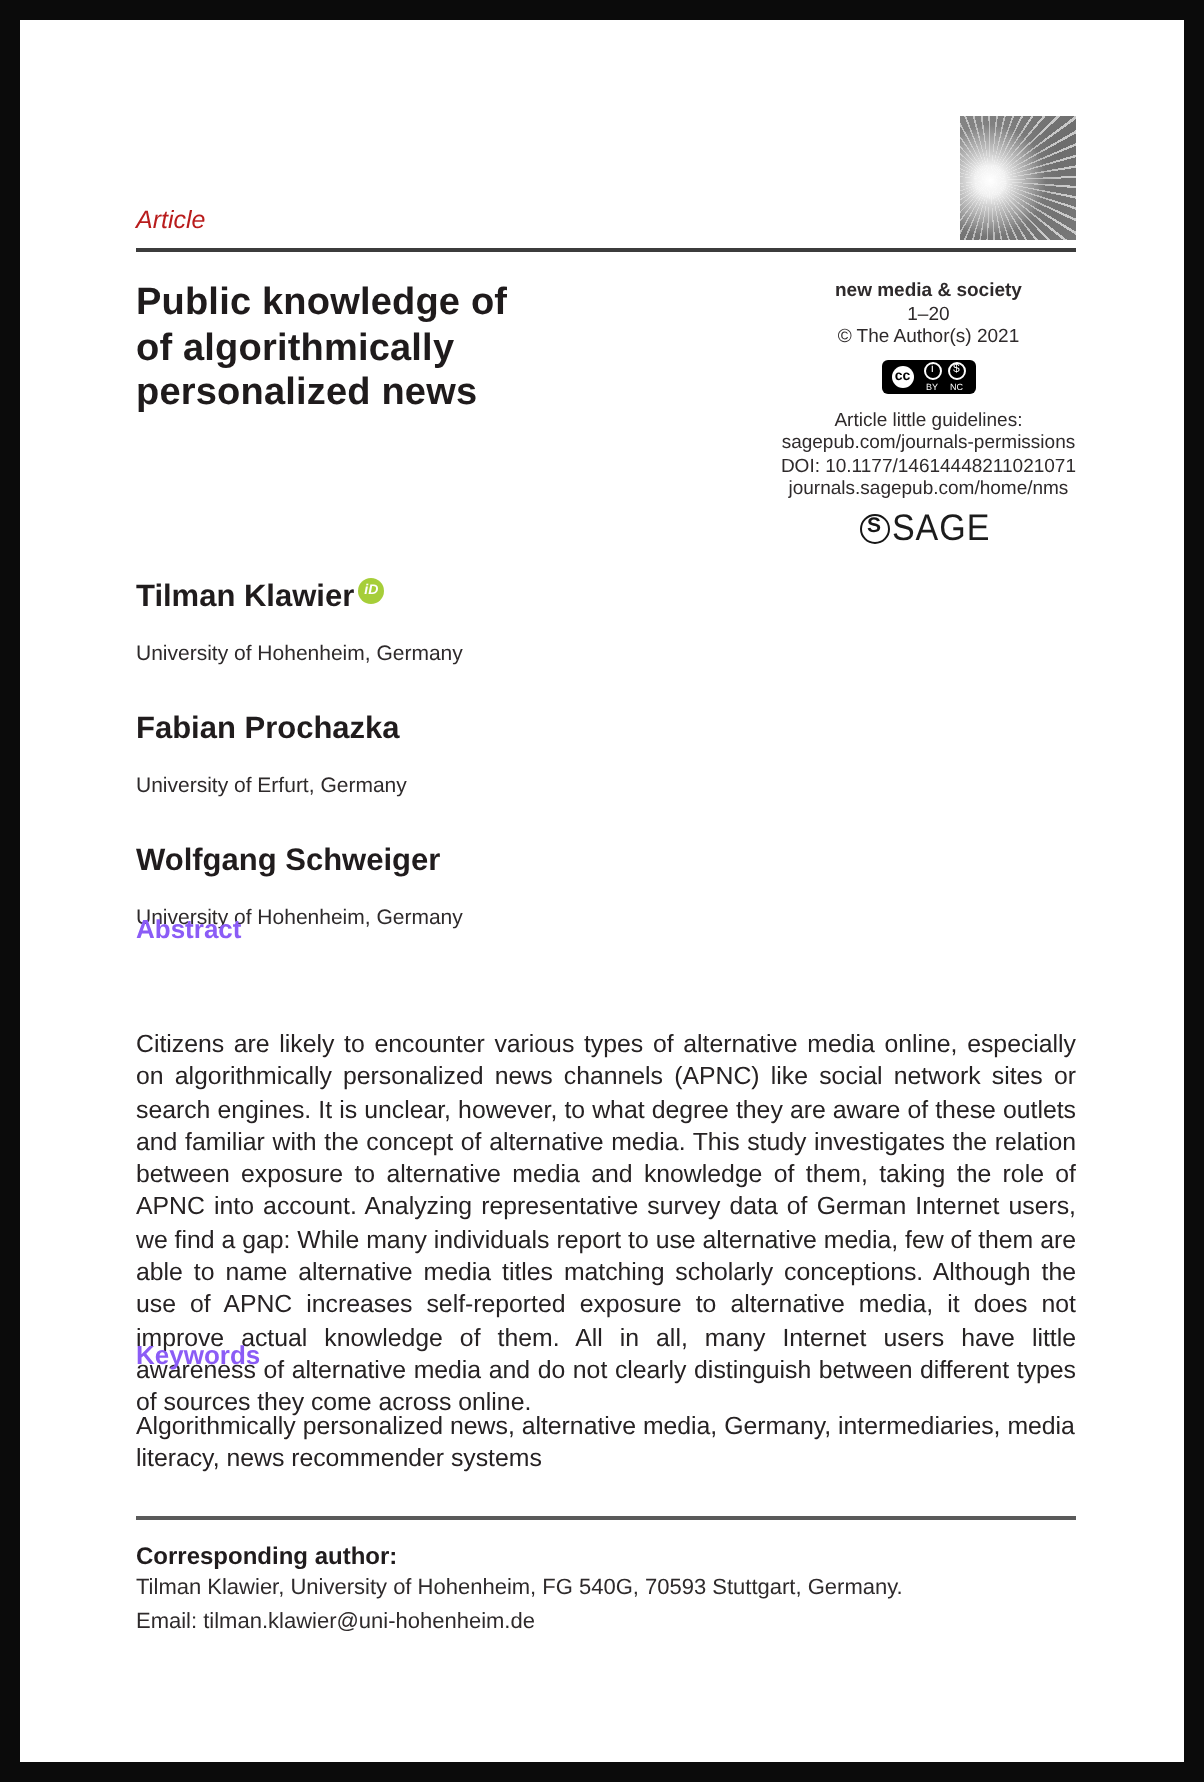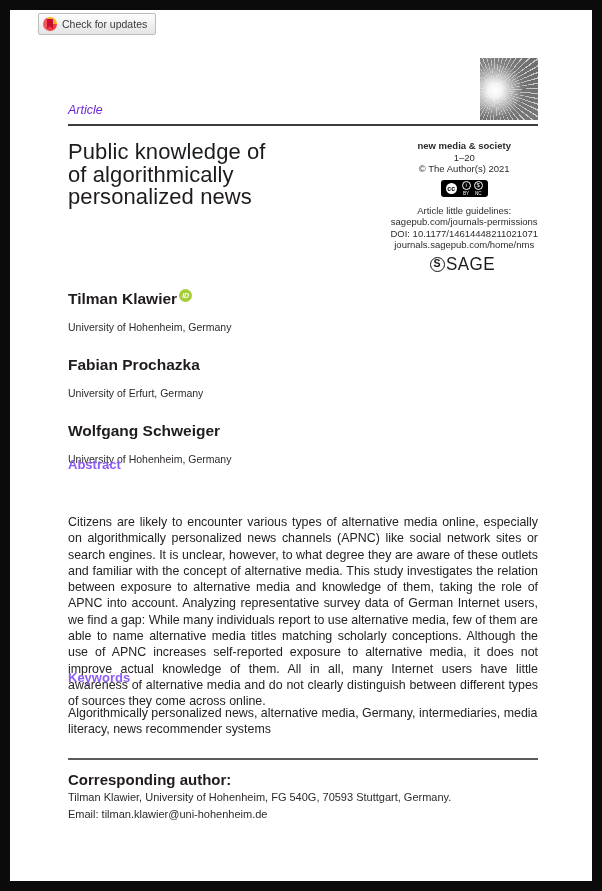--- a/index.html
+++ b/index.html
@@ -44,35 +44,35 @@
     width:58px; height:62px;
     background:
       radial-gradient(circle at 26% 52%, rgba(255,255,255,1) 0%, rgba(248,248,248,0.95) 14%, rgba(215,215,215,0.75) 30%, rgba(140,140,140,0.25) 52%, rgba(120,120,120,0) 68%),
       repeating-conic-gradient(from -90deg at 26% 52%, rgba(230,230,230,0.75) 0deg 1.6deg, rgba(96,96,96,0.15) 1.6deg 6.8deg),
       linear-gradient(135deg,#8a8a8a,#6f6f6f 55%,#7d7d7d);
   }
 
   
   .article-label {
     position:absolute; left:58px; top:93px;
-    font-size:12.5px; font-style:italic; color:#6d28d9;
+    font-size:12.5px; font-style:italic; color:#b91c1c;
   }
   .rule-top {
     position:absolute; left:58px; top:114px;
     width:470px; height:2px; background:#3c3c3c;
   }
   .rule-bottom {
     position:absolute; left:58px; top:748px;
     width:470px; height:2px; background:#5a5a5a;
   }
 
   
   .title {
     position:absolute; left:58px; top:131px; width:350px;
-    font-size:22px; font-weight:normal; line-height:22.5px;
+    font-size:19px; font-weight:bold; line-height:22.5px;
     color:#1f1b1c; letter-spacing:0.1px;
   }
 
   
   .meta {
     position:absolute; top:130px; right:54px;
     text-align:center; font-size:9.5px; line-height:11.5px;
     color:#2e2a2b;
   }
   .meta .journal-name { font-weight:bold; }
@@ -136,32 +136,28 @@
     font-size:12.4px; line-height:16.3px; text-align:justify; color:#262223;margin-top:40px;
   }
   .keywords-heading { top:660px; }
   .keywords-text {
     position:absolute; left:58px; top:695px; width:470px;
     font-size:12.4px; line-height:16.3px; color:#262223;
   }
 
   
   .corresponding { position:absolute; left:58px; top:761px; width:470px; }
-  .corr-heading { font-size:15px; font-weight:bold; color:#201c1d; }
+  .corr-heading { font-size:12px; font-weight:bold; color:#201c1d; }
   .corr-line { font-size:11px; line-height:14.5px; color:#2e2a2b; margin-top:2px; }
 </style>
 </head>
 <body>
 
 <div class="page">
 
-  <div class="crossmark-badge">
-    <span class="crossmark-icon"></span>
-    <span class="crossmark-label">Check for updates</span>
-  </div>
 
   <div class="journal-logo"></div>
 
   <div class="article-label">Article</div>
   <div class="rule-top"></div>
 
   <h1 class="title">
     <div>Public knowledge of</div>
     <div>of algorithmically</div>
     <div>personalized news</div>

